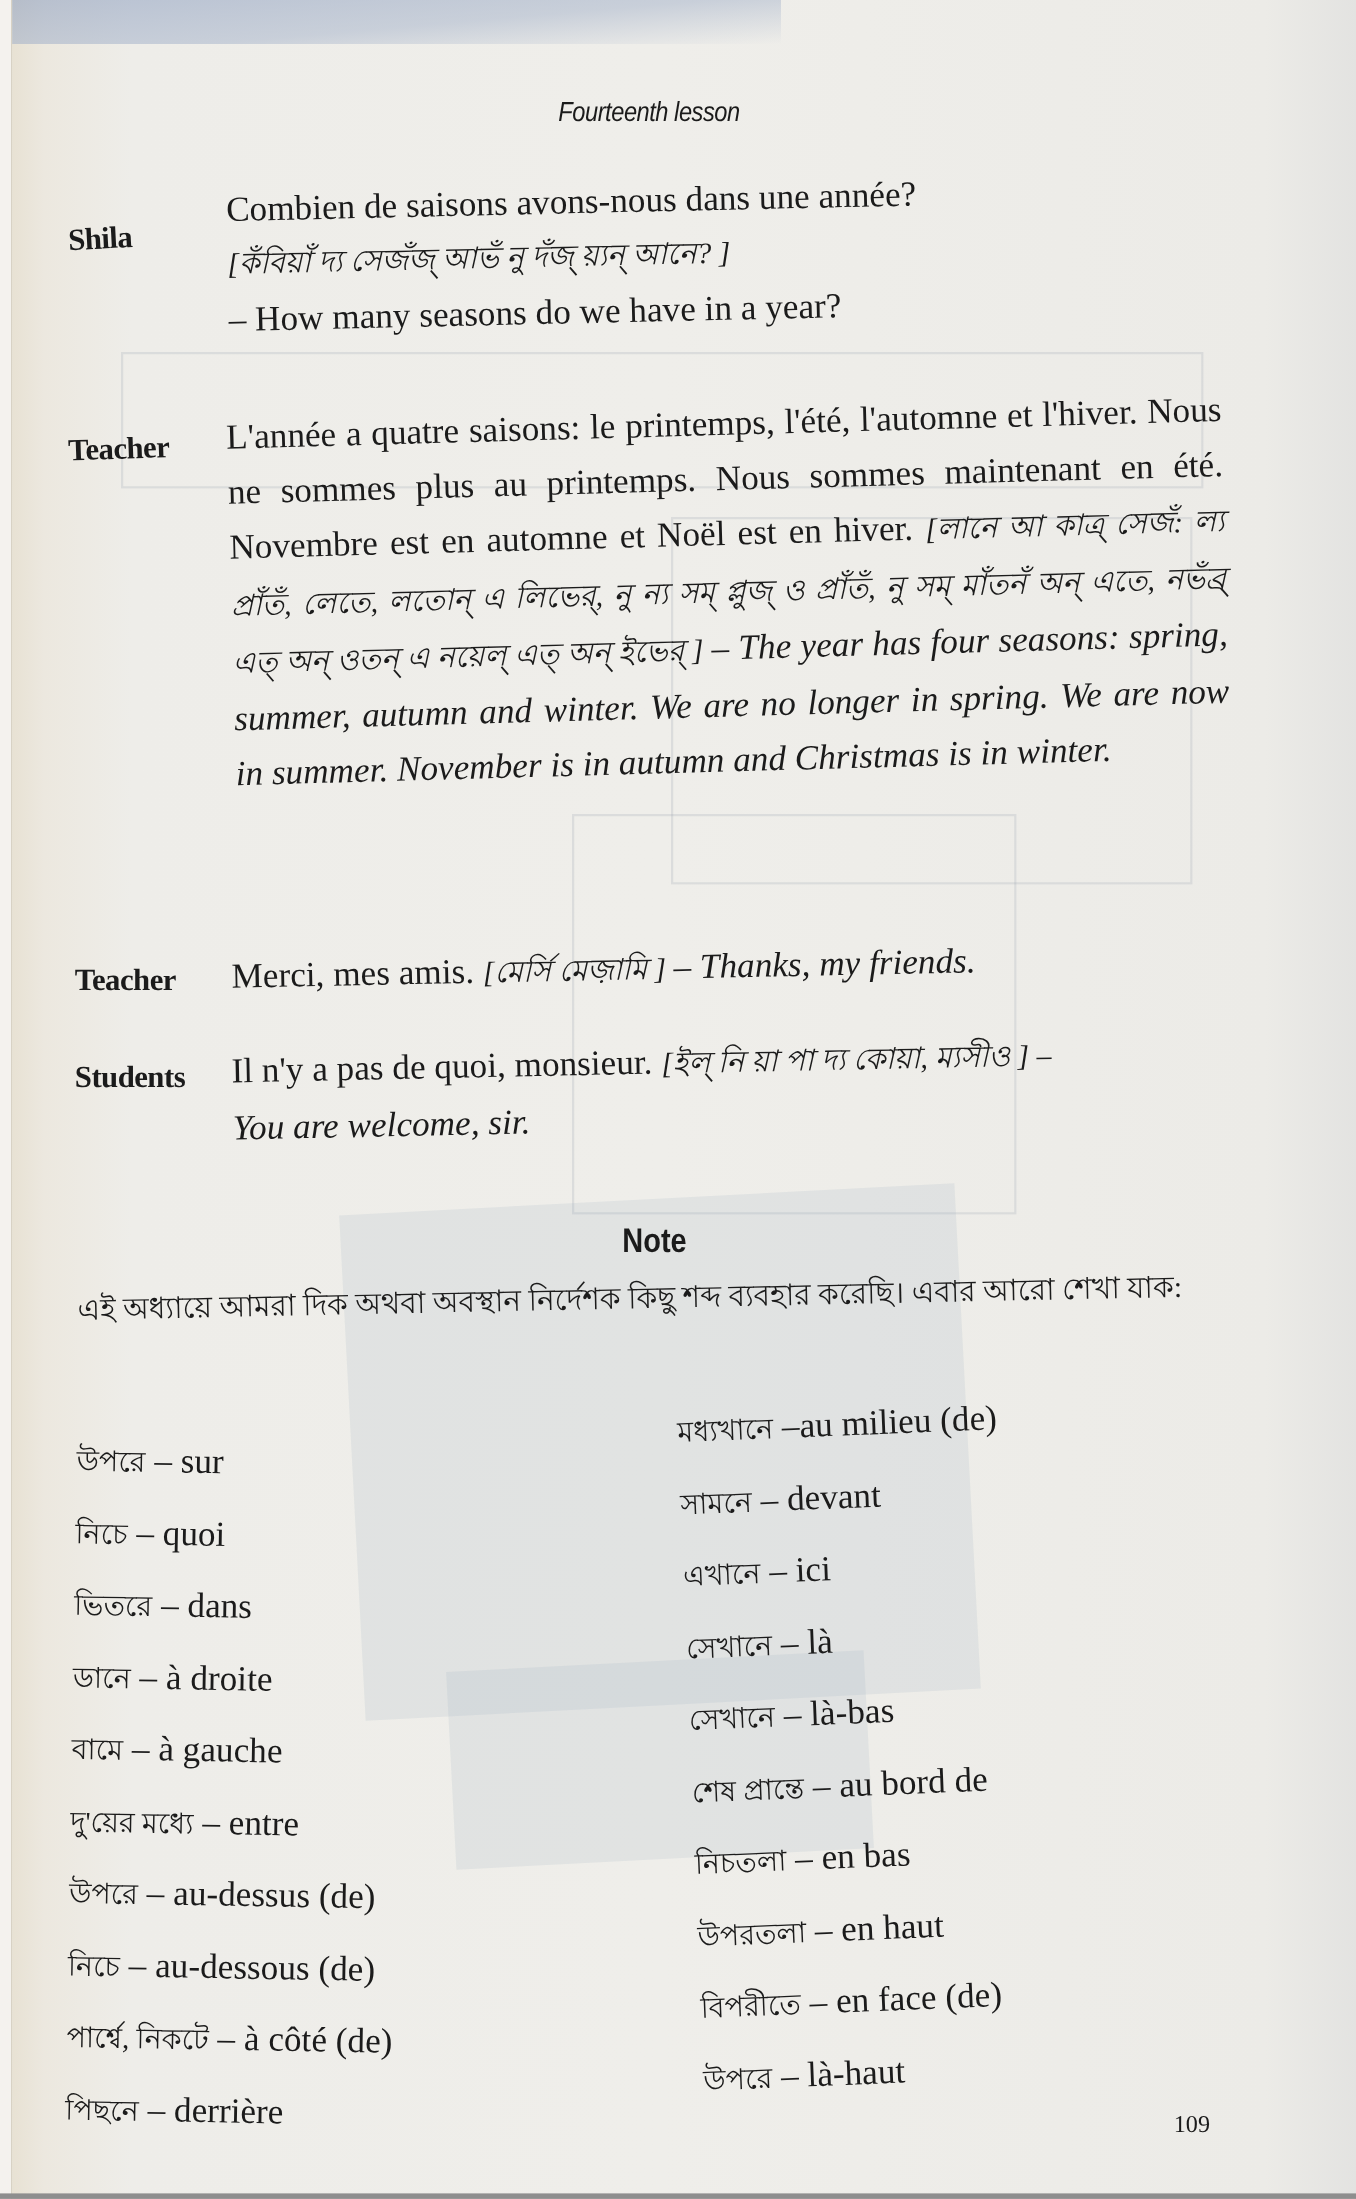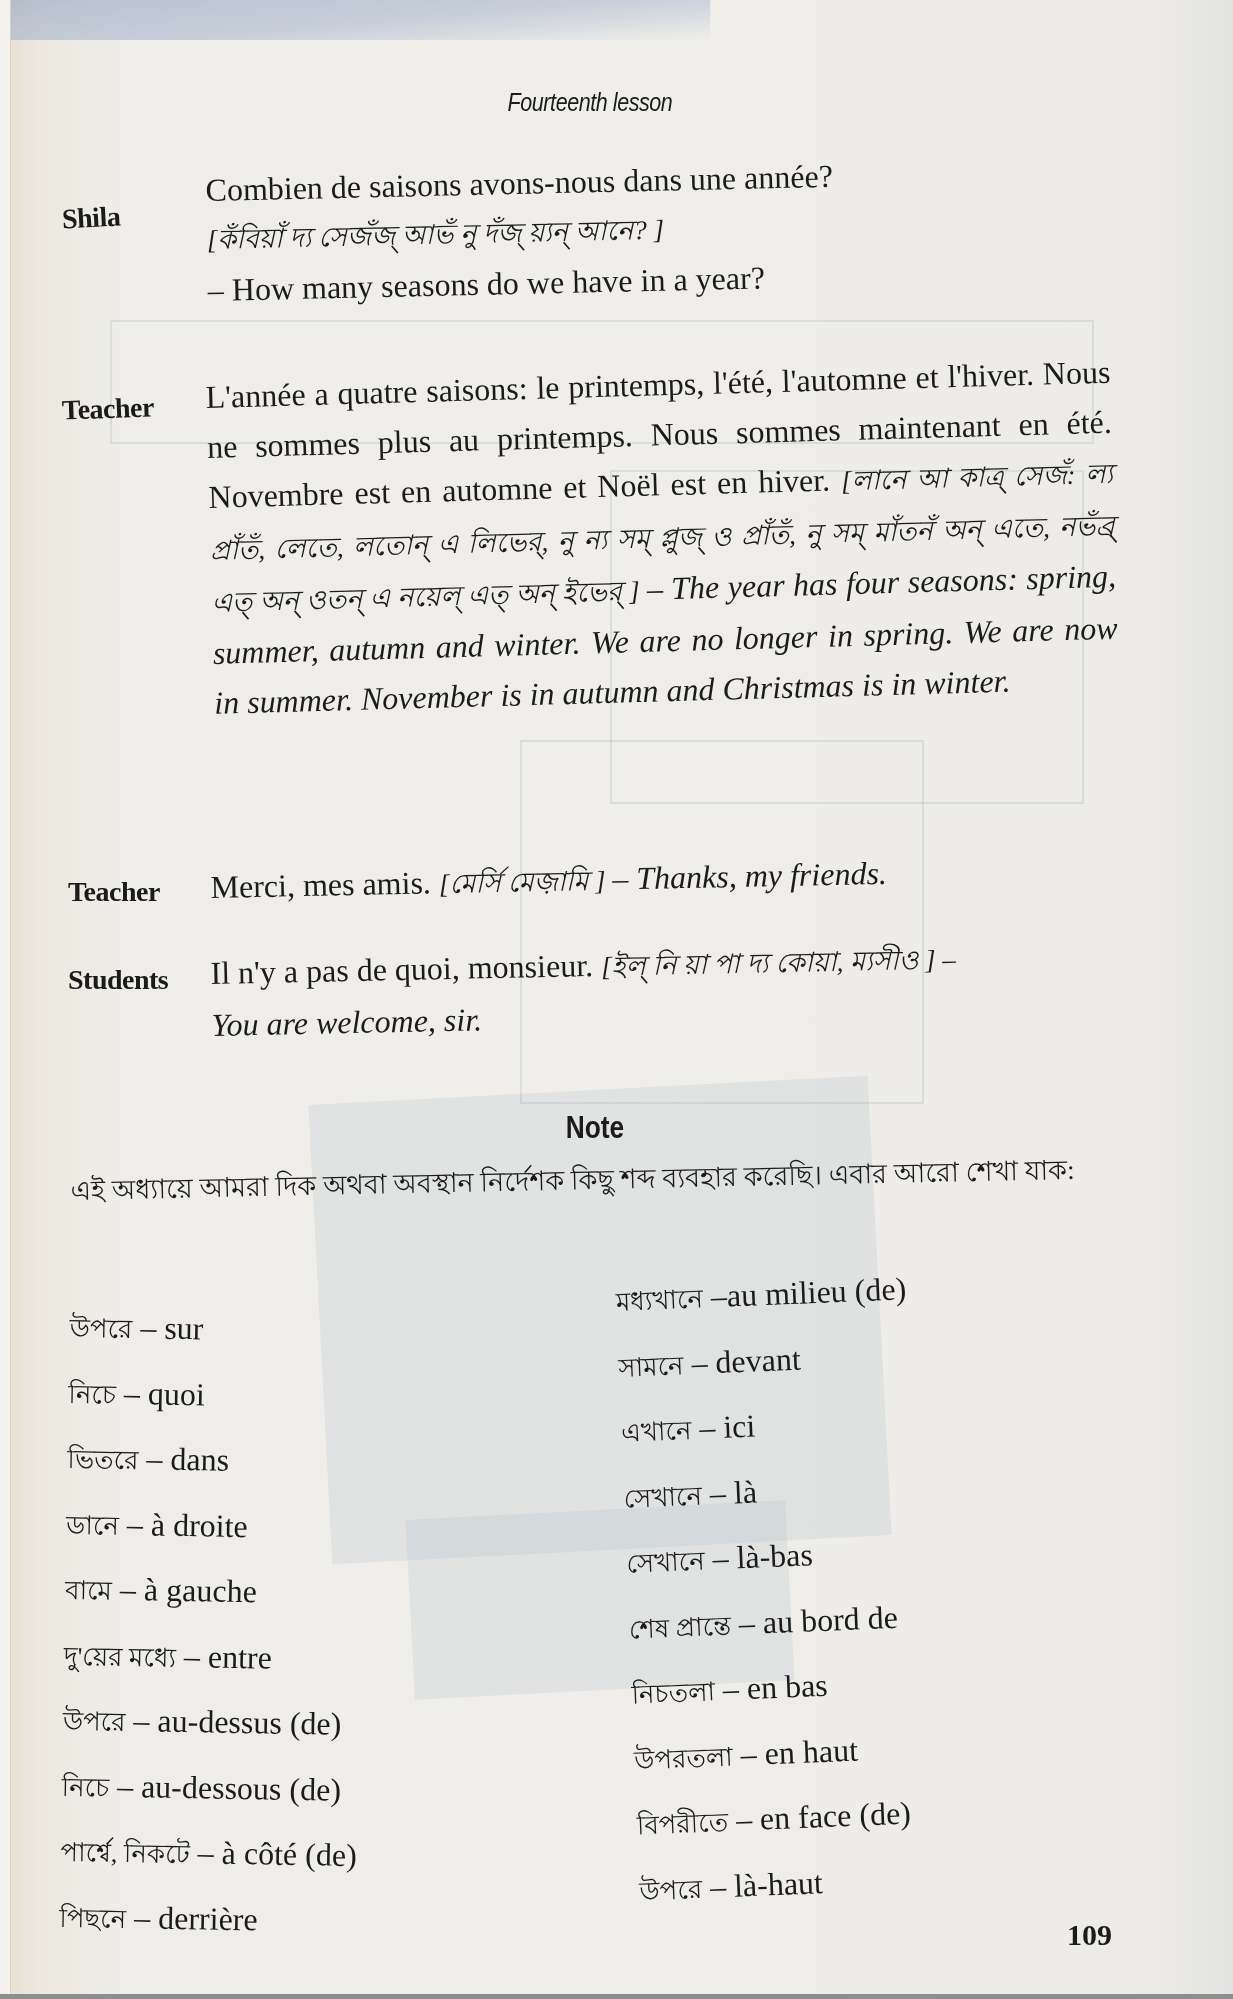--- a/index.html
+++ b/index.html
@@ -136,22 +136,22 @@
       transform-origin: 0 0;
     }
     .vocab-right {
       left: 615px; top: 1282px;
       transform: rotate(-2.3deg);
       transform-origin: 0 0;
     }
     .page-number {
       position: absolute;
       left: 1067px; top: 1918px;
-      font-weight: bold;
-      font-size: 30px;
+      font-weight: normal;
+      font-size: 22px;
     }
   </style>
 </head>
 <body>
 
 <div class="page">
   <div class="top-shadow"></div>
   <div class="left-edge"></div>
   <div class="bottom-edge"></div>
 

